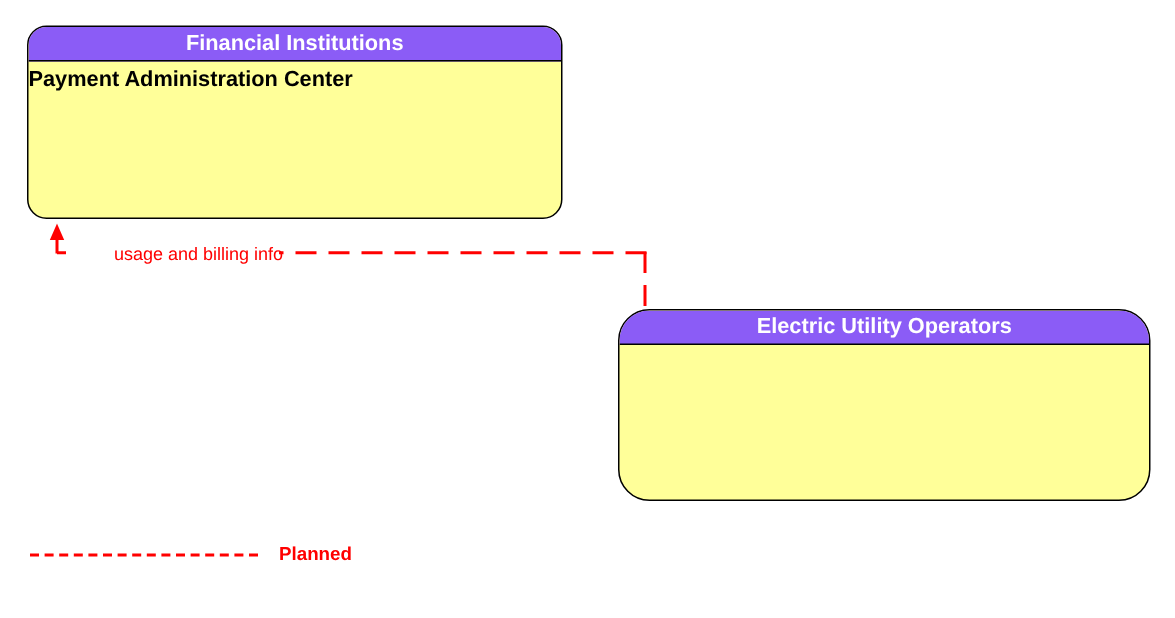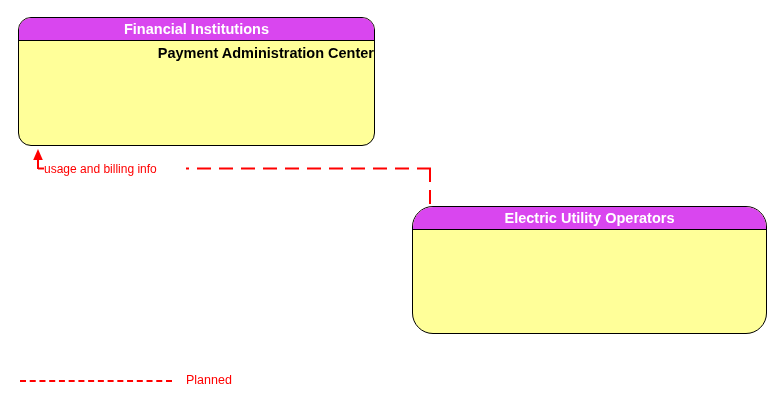--- a/index.html
+++ b/index.html
@@ -27,31 +27,31 @@
     position: absolute;
     box-sizing: border-box;
     background: #ffff99;
     border: 1px solid #000000;
     border-radius: 13px;
     overflow: hidden;
   }
   .entity-header {
     height: 22px;
     line-height: 22px;
-    background: #d946ef;
+    background: #8b5cf6;
     color: #ffffff;
     text-align: center;
     font-size: 14.5px;
     font-weight: bold;
     white-space: nowrap;
     overflow: hidden;
     border-bottom: 1px solid #000000;
   }
   .entity-body {
-    text-align: right;
+    text-align: left;
     padding-top: 3px;
   }
   .entity-name {
     display: block;
     color: #000000;
     font-size: 14.5px;
     font-weight: bold;
     white-space: nowrap;
     line-height: 19px;
   }
@@ -70,33 +70,35 @@
     border-radius: 21px;
   }
 
   
   .flow-label {
     position: absolute;
     color: #ff0000;
     font-size: 12px;
     white-space: nowrap;
     line-height: 14px;
+    margin-left: 32px;
   }
   #flow-label-usage-and-billing-info {
     left: 44px;
     top: 162px;
   }
 
   
   #legend {
     position: absolute;
     left: 20px;
-    top: 371px;
+    top: 360px;
     width: 300px;
     height: 24px;
+    font-weight: bold;
   }
   #legend-swatch-planned {
     position: absolute;
     left: 0px;
     top: 9px;
     width: 152px;
     height: 0px;
     border-top: 2px dashed #ff0000;
   }
   #legend-label-planned {

